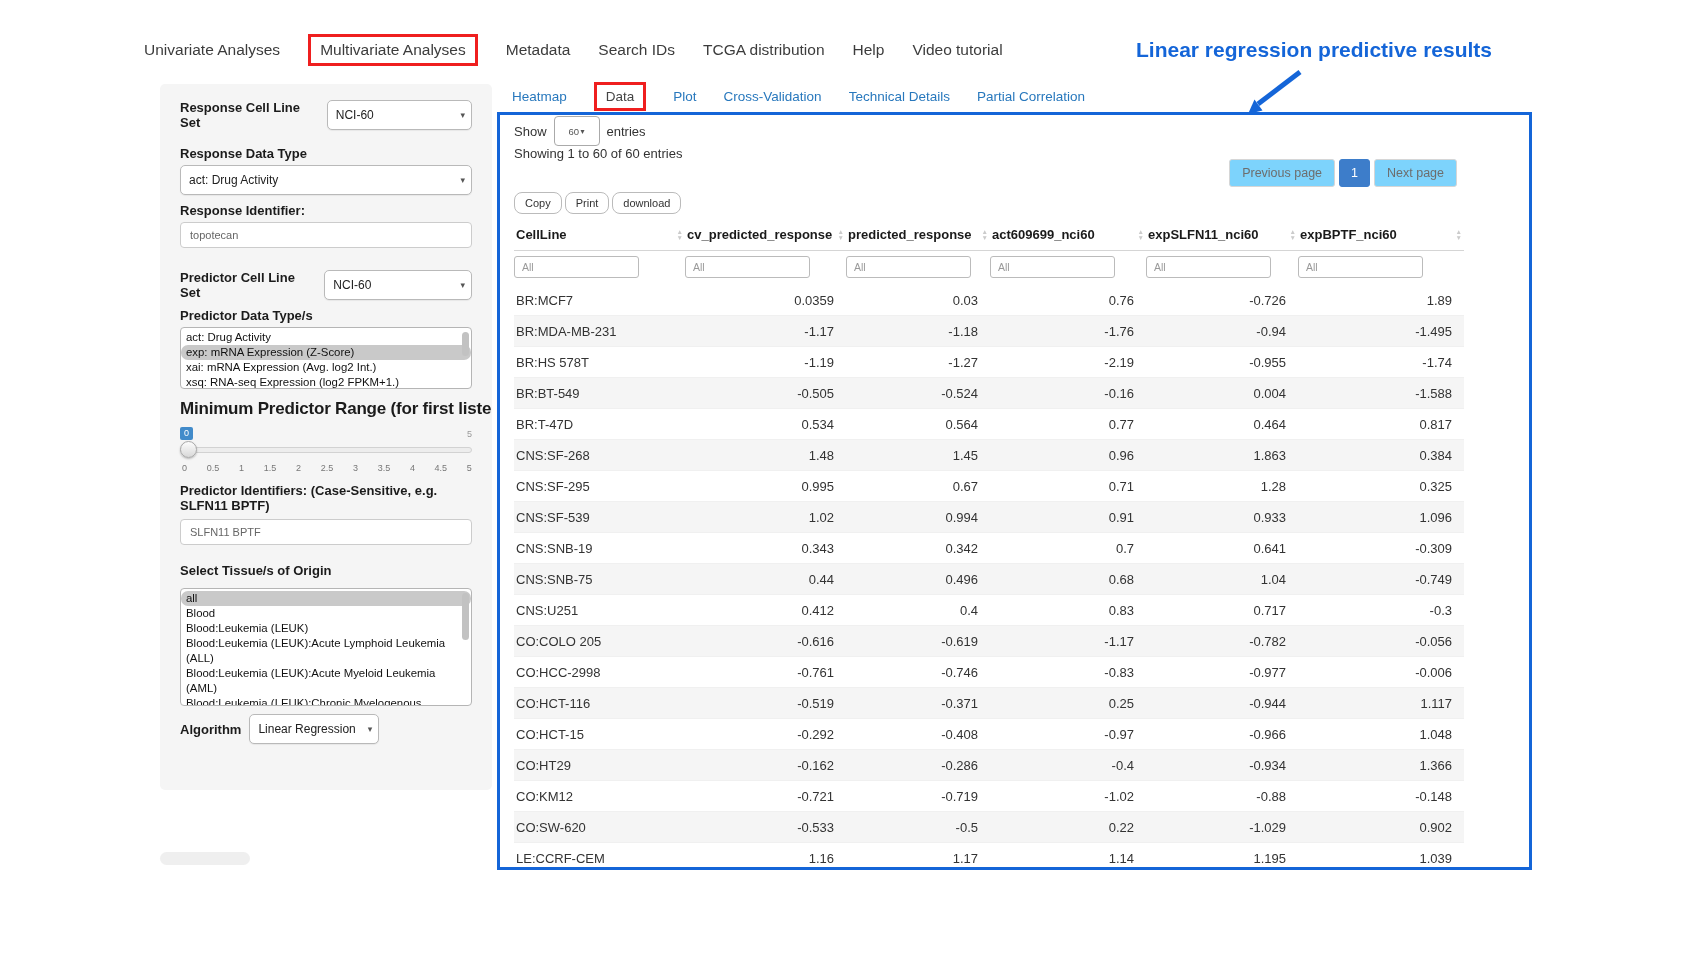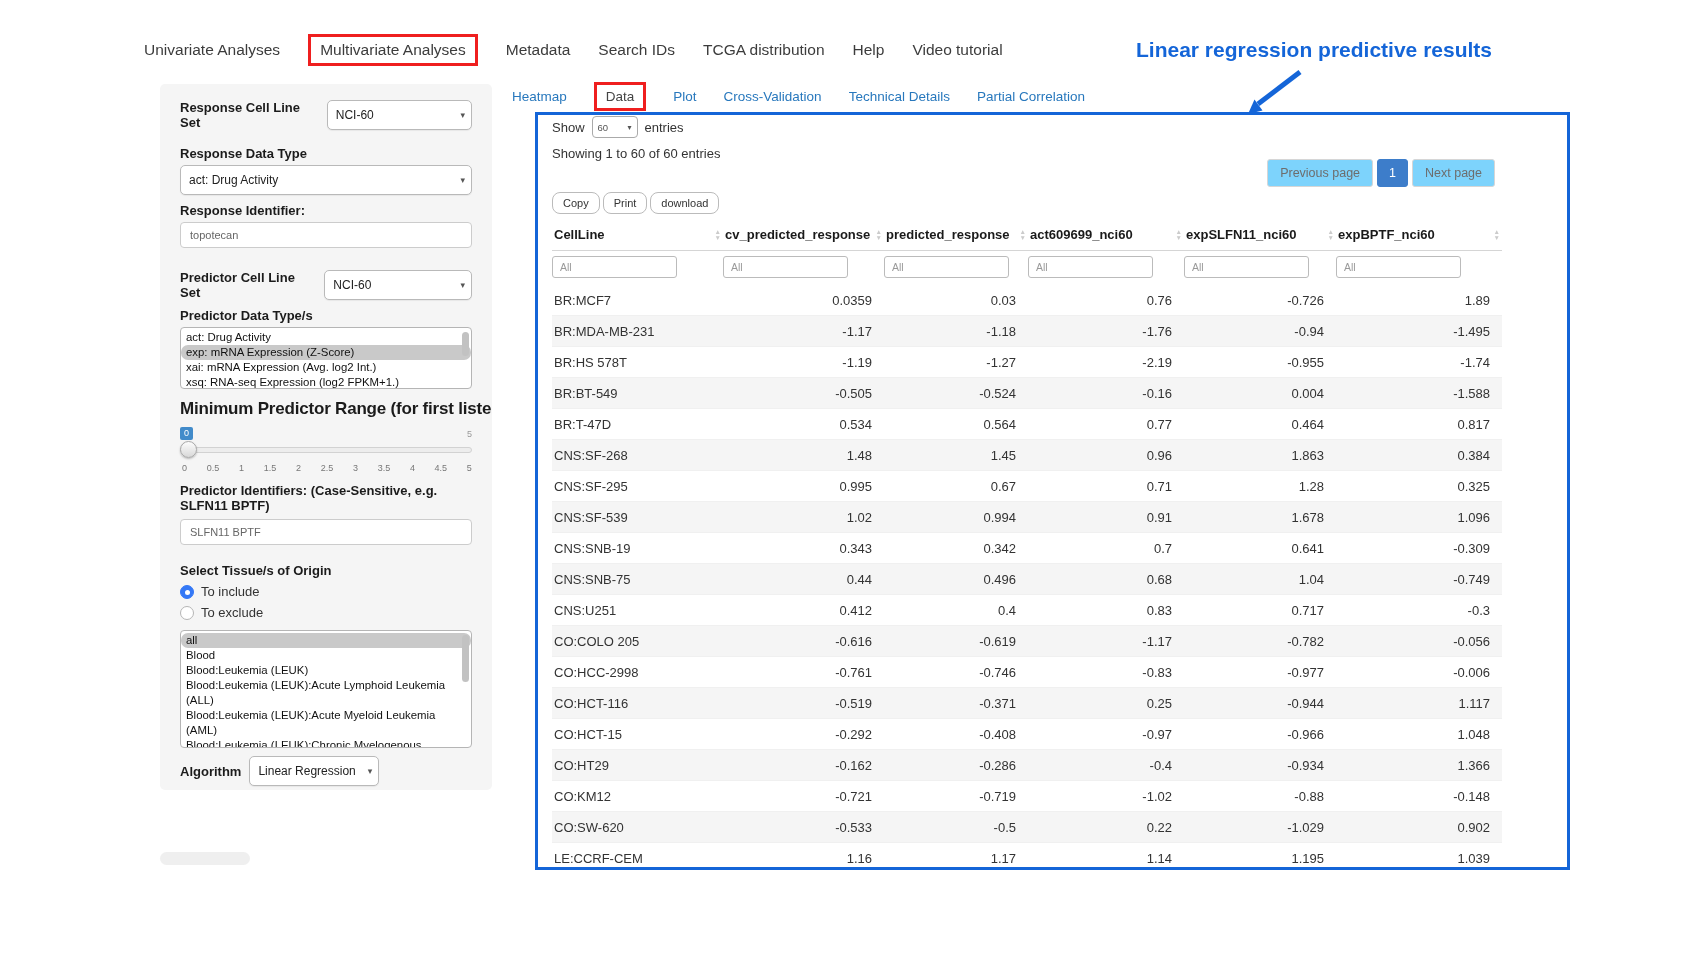--- a/index.html
+++ b/index.html
@@ -43,23 +43,23 @@
   .radio.checked { background:#3478f6; border-color:#3478f6; }
   .radio.checked::after { content:''; position:absolute; left:4px; top:4px; width:5px; height:5px; border-radius:50%; background:#fff; }
 
   
   .tabs { position:absolute; left:512px; top:82px; display:flex; align-items:center; gap:27px; font-size:13.5px; color:#2878bd; }
   .tab { cursor:pointer; white-space:nowrap; }
   .tab.active { color:#444; }
   .tab.annotated { border:3px solid var(--annotation-red,#ef1f1f); padding:4px 9px; }
 
   
-  .content-box { position:absolute; left:497px; top:112px; width:1035px; height:758px; border:3px solid var(--annotation-blue,#1465d8); background:#fff; overflow:hidden;margin-left:38px; }
+  .content-box { position:absolute; left:497px; top:112px; width:1035px; height:758px; border:3px solid var(--annotation-blue,#1465d8); background:#fff; overflow:hidden; }
   .show-row { position:absolute; top:1px; left:14px; display:flex; align-items:center; gap:7px; font-size:13px; color:#333; }
-  .mini-select { width:46px; height:22px; background:#fff; border:1px solid #aaa; border-radius:4px; display:flex; align-items:center; justify-content:space-between; padding:0 5px; font-size:9.5px; color:#555; cursor:pointer; }
+  .mini-select { width:46px; height:30px; background:#fff; border:1px solid #aaa; border-radius:4px; display:flex; align-items:center; justify-content:space-between; padding:0 14px; font-size:9.5px; color:#555; cursor:pointer; }
   .mini-select .chev { font-size:8px; color:#555; }
   .showing-text { position:absolute; top:31px; left:14px; font-size:13px; color:#333; }
   .pagination { position:absolute; top:44px; right:72px; display:flex; gap:4px; font-size:12.5px; }
   .page-btn { display:inline-block; border:1px solid #d6d6d6; background:#7dd3fc; color:#6d6d6d; padding:6px 12px; border-radius:3px; cursor:pointer; }
   .page-btn.num { background:var(--active-page-blue,#3d7dca); border-color:var(--active-page-blue,#3d7dca); color:#fff; padding:6px 11px; }
   .export-group { position:absolute; top:77px; left:14px; display:flex; gap:3px; }
   .export-btn { border:1px solid #bbb; background:#fff; border-radius:8px; font-size:11px; color:#333; padding:4px 10px; font-family:inherit; cursor:pointer; }
 
   
   .table { position:absolute; top:104px; left:14px; width:950px; --cols:171px 161px 144px 156px 152px 166px; }
@@ -169,32 +169,20 @@
           <span class="tick">4</span>
           <span class="tick">4.5</span>
           <span class="tick">5</span>
         </div>
     </div>
 
     <span class="lbl mt8">Predictor Identifiers: (Case-Sensitive, e.g. SLFN11 BPTF)</span>
     <input class="text-input mt6" value="SLFN11 BPTF" style="">
 
     <span class="lbl mt18">Select Tissue/s of Origin</span>
-    <div>
-
-        <div class="radio-row">
-          <span class="radio checked"></span>
-          <span>To include</span>
-        </div>
-
-        <div class="radio-row">
-          <span class="radio"></span>
-          <span>To exclude</span>
-        </div>
-      </div>
 
     <div class="listbox h118 mt10">
 
       <div class="sb">
           <div class="sb-thumb"></div>
         </div>
 
         <div class="opt selected">all</div>
 
         <div class="opt">Blood</div>
@@ -398,21 +386,21 @@
             <div class="td">0.71</div>
             <div class="td">1.28</div>
             <div class="td">0.325</div>
           </div>
 
           <div class="tr">
             <div class="td c0">CNS:SF-539</div>
             <div class="td">1.02</div>
             <div class="td">0.994</div>
             <div class="td">0.91</div>
-            <div class="td">1.678</div>
+            <div class="td">0.933</div>
             <div class="td">1.096</div>
           </div>
 
           <div class="tr">
             <div class="td c0">CNS:SNB-19</div>
             <div class="td">0.343</div>
             <div class="td">0.342</div>
             <div class="td">0.7</div>
             <div class="td">0.641</div>
             <div class="td">-0.309</div>

